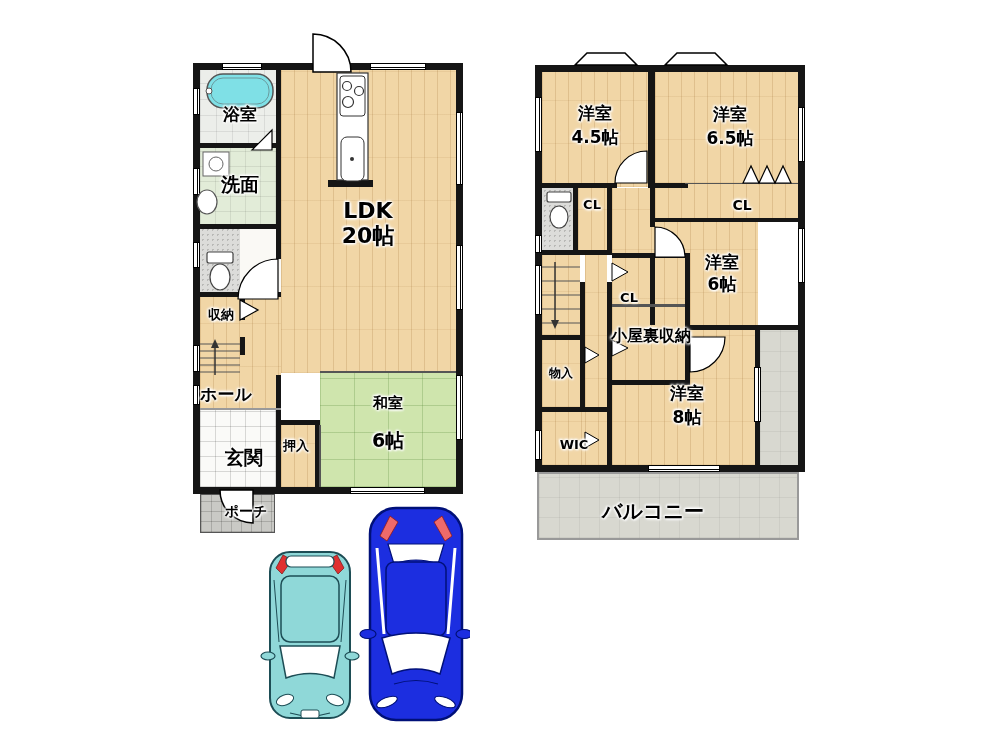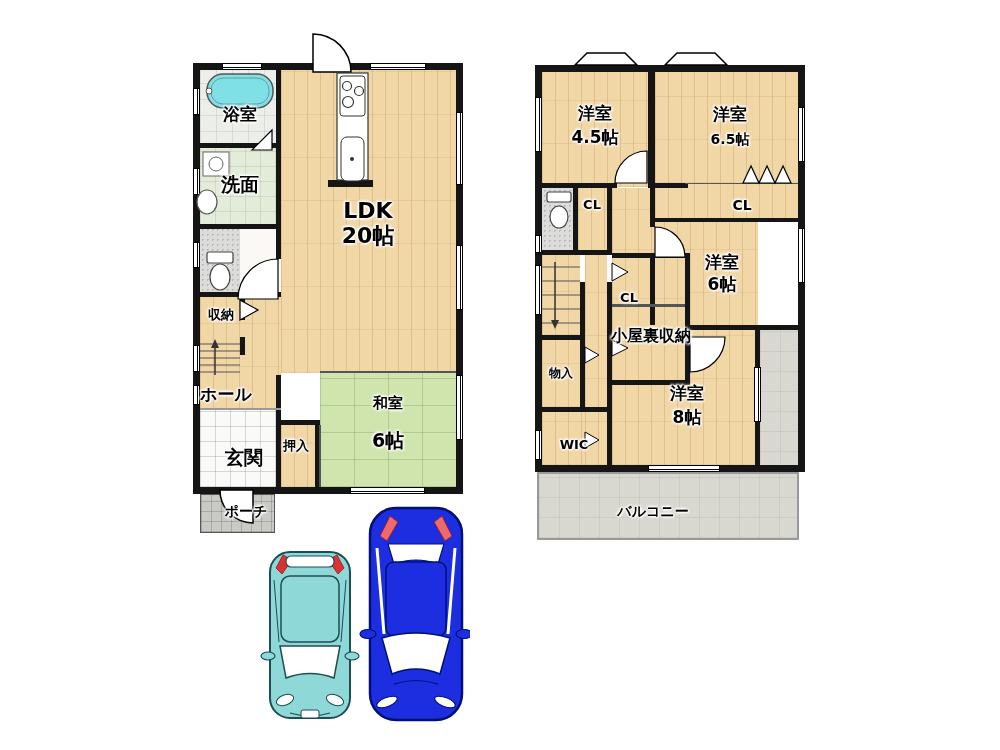--- a/index.html
+++ b/index.html
@@ -245,32 +245,32 @@
       <g>
         <path d="M7,215 H45 M7,229 H45 M7,243 H45 M7,257 H45 M7,271 H45" stroke="#555" stroke-width="1"></path>
         <line x1="20" y1="210" x2="20" y2="268" stroke="#333" stroke-width="1.5"></line>
         <path d="M20,277 L16,268 L24,268 Z" fill="#333"></path>
       </g>
     </svg>
 
     <div class="lbl" style="left:60px;top:62px;font-size:17px">洋室</div>
     <div class="lbl" style="left:60px;top:86px;font-size:17px">4.5帖</div>
     <div class="lbl" style="left:195px;top:63px;font-size:17px">洋室</div>
-    <div class="lbl" style="left:195px;top:87px;font-size:14px">6.5帖</div>
+    <div class="lbl" style="left:195px;top:87px;font-size:17px">6.5帖</div>
     <div class="lbl" style="left:57px;top:153px;font-size:13px">CL</div>
     <div class="lbl" style="left:207px;top:153px;font-size:14px">CL</div>
     <div class="lbl" style="left:94px;top:246px;font-size:13px">CL</div>
     <div class="lbl" style="left:187px;top:211px;font-size:17px">洋室</div>
     <div class="lbl" style="left:187px;top:233px;font-size:17px">6帖</div>
     <div class="lbl" style="left:116px;top:284px;font-size:16px">小屋裏収納</div>
     <div class="lbl" style="left:26px;top:321px;font-size:12px">物入</div>
     <div class="lbl" style="left:39px;top:393px;font-size:13px">WIC</div>
     <div class="lbl" style="left:152px;top:342px;font-size:17px">洋室</div>
     <div class="lbl" style="left:152px;top:366px;font-size:17px">8帖</div>
-    <div class="lbl" style="left:118px;top:459px;font-size:14px">バルコニー</div>
+    <div class="lbl" style="left:118px;top:459px;font-size:20px">バルコニー</div>
   </div>
 
   <svg class="abs" style="left:258px;top:498px" width="212" height="230" viewBox="0 0 212 230">
 
     <g transform="translate(10,52)">
       <rect x="2" y="2" width="80" height="166" rx="20" fill="#8fd8d8" stroke="#1d4d55" stroke-width="2"></rect>
       <path d="M8,18 L15,5 L24,10 L14,24 Z" fill="#e03030" stroke="#802020" stroke-width="0.8"></path>
       <path d="M76,18 L69,5 L60,10 L70,24 Z" fill="#e03030" stroke="#802020" stroke-width="0.8"></path>
       <rect x="18" y="6" width="48" height="11" rx="5" fill="#fff" stroke="#1d4d55" stroke-width="1.2"></rect>
       <rect x="13" y="26" width="58" height="66" rx="9" fill="#8fd8d8" stroke="#1d4d55" stroke-width="1.5"></rect>

